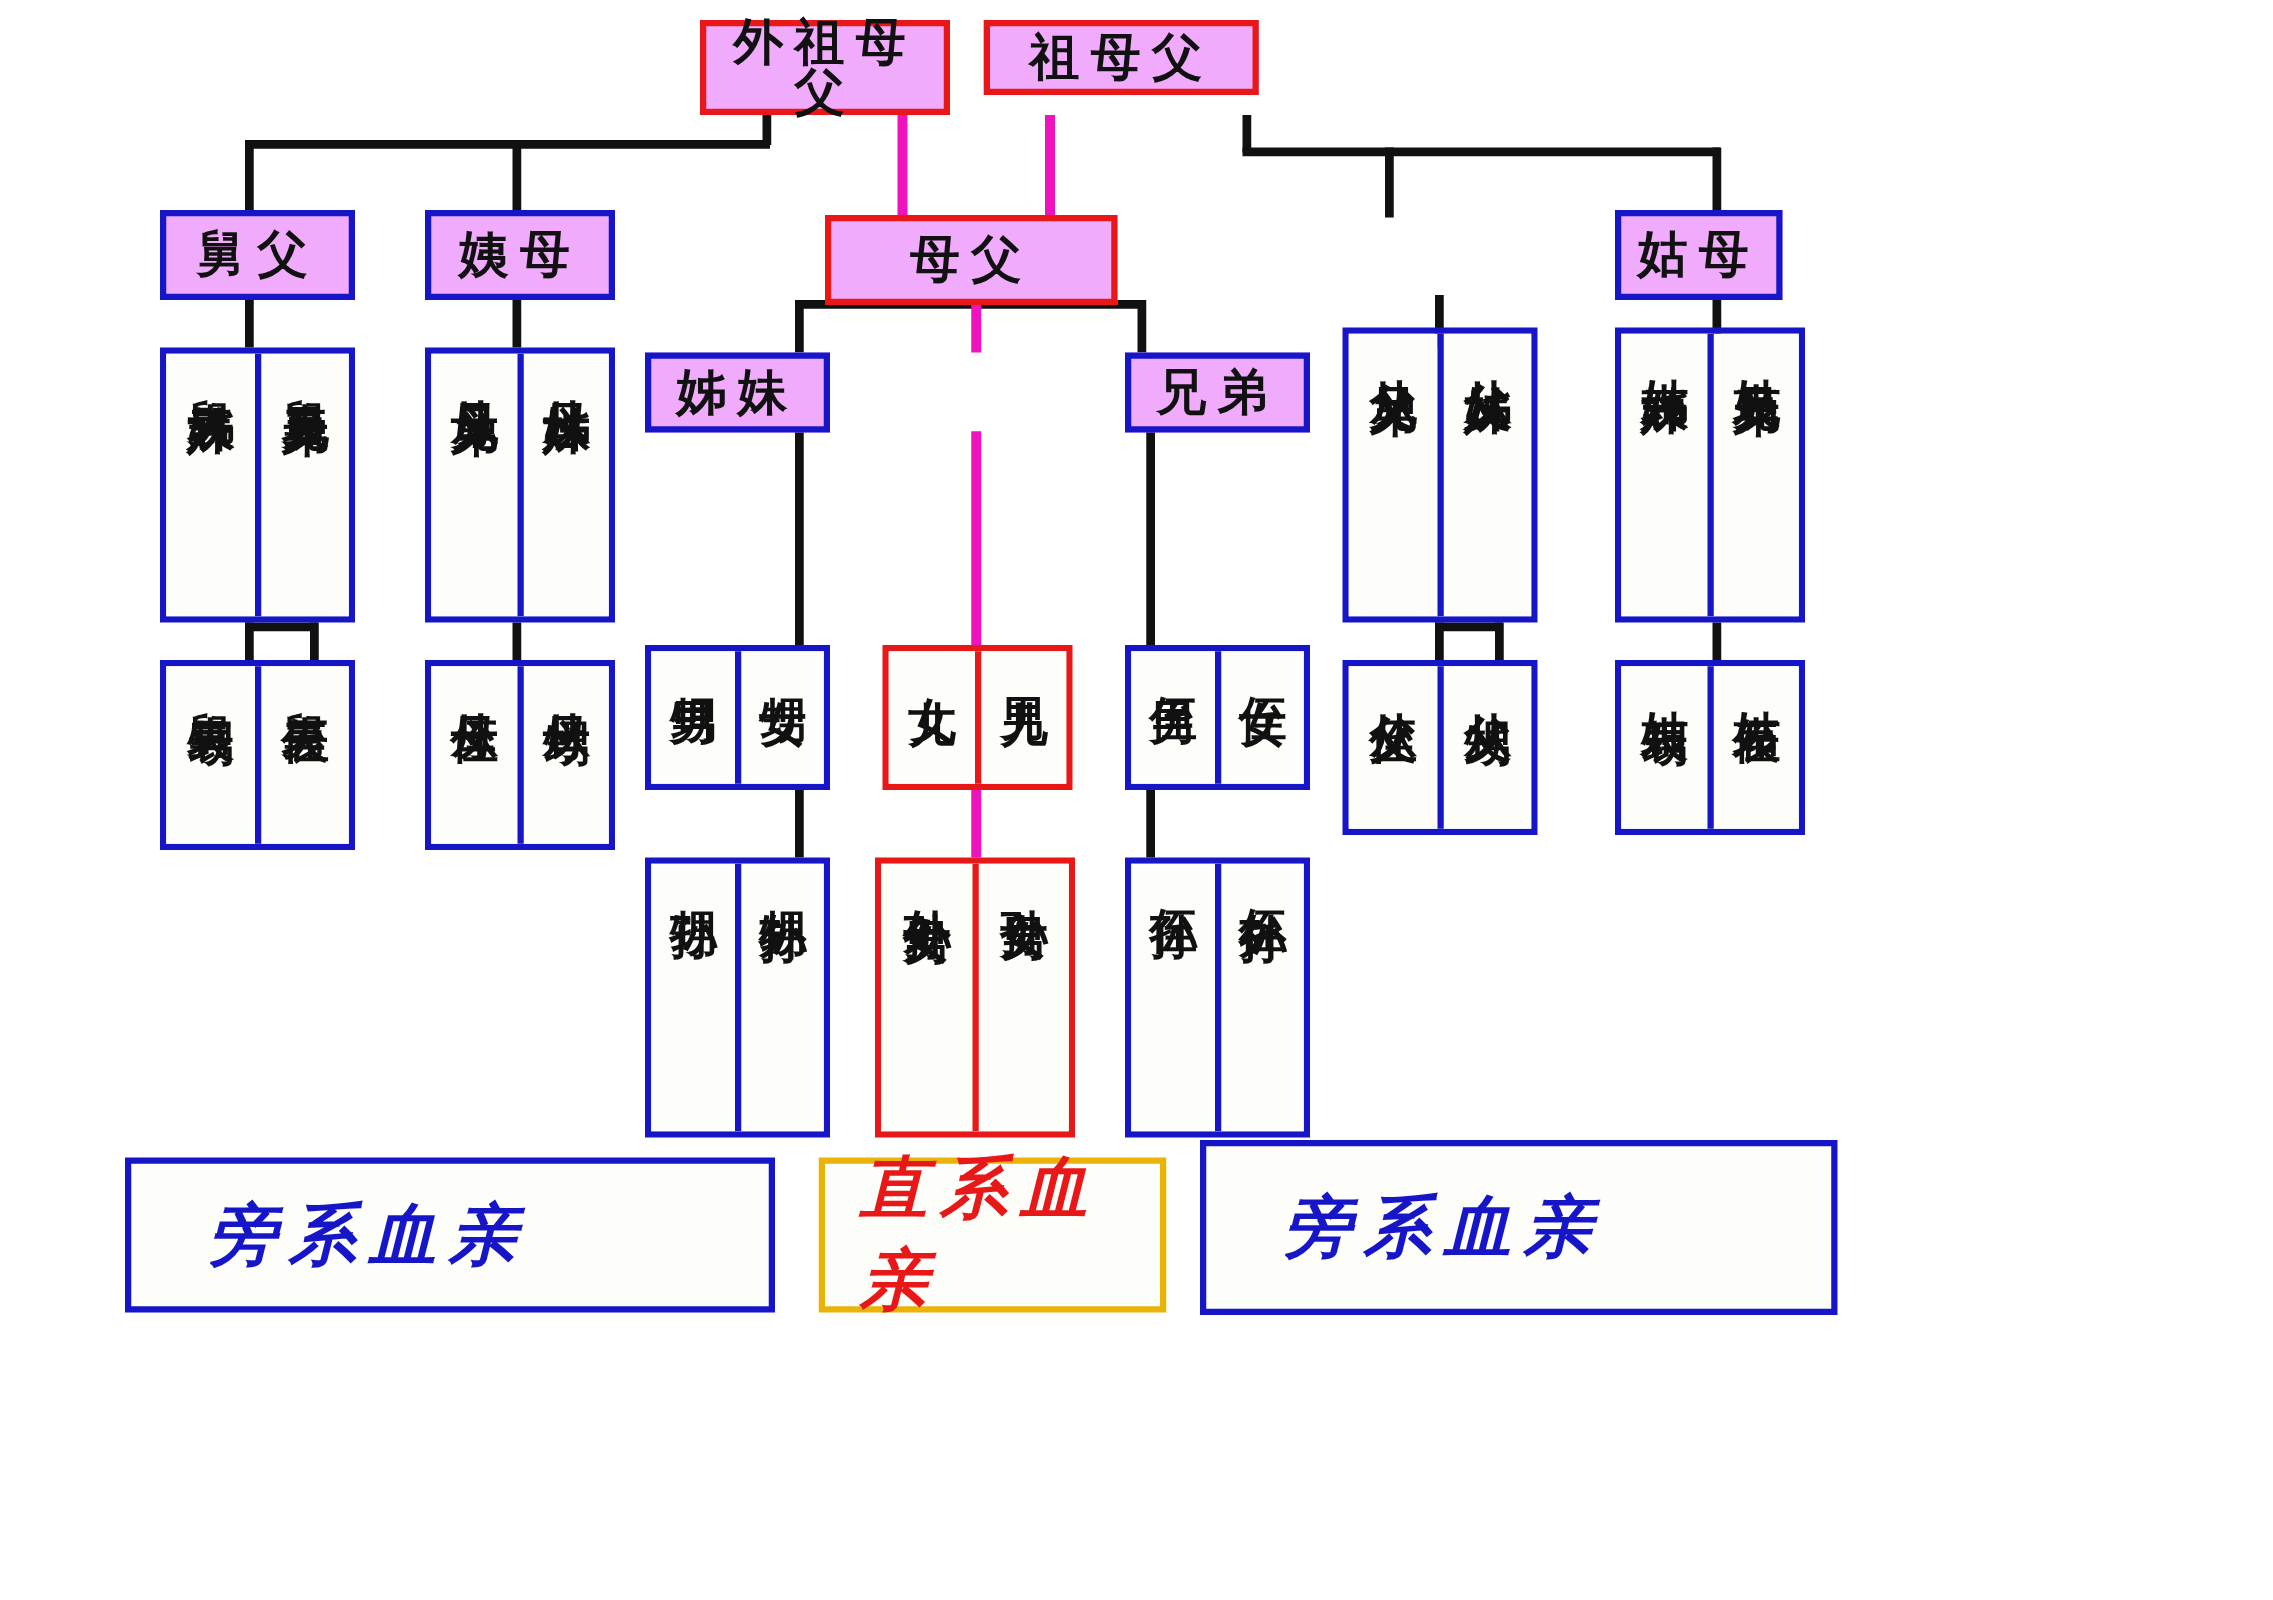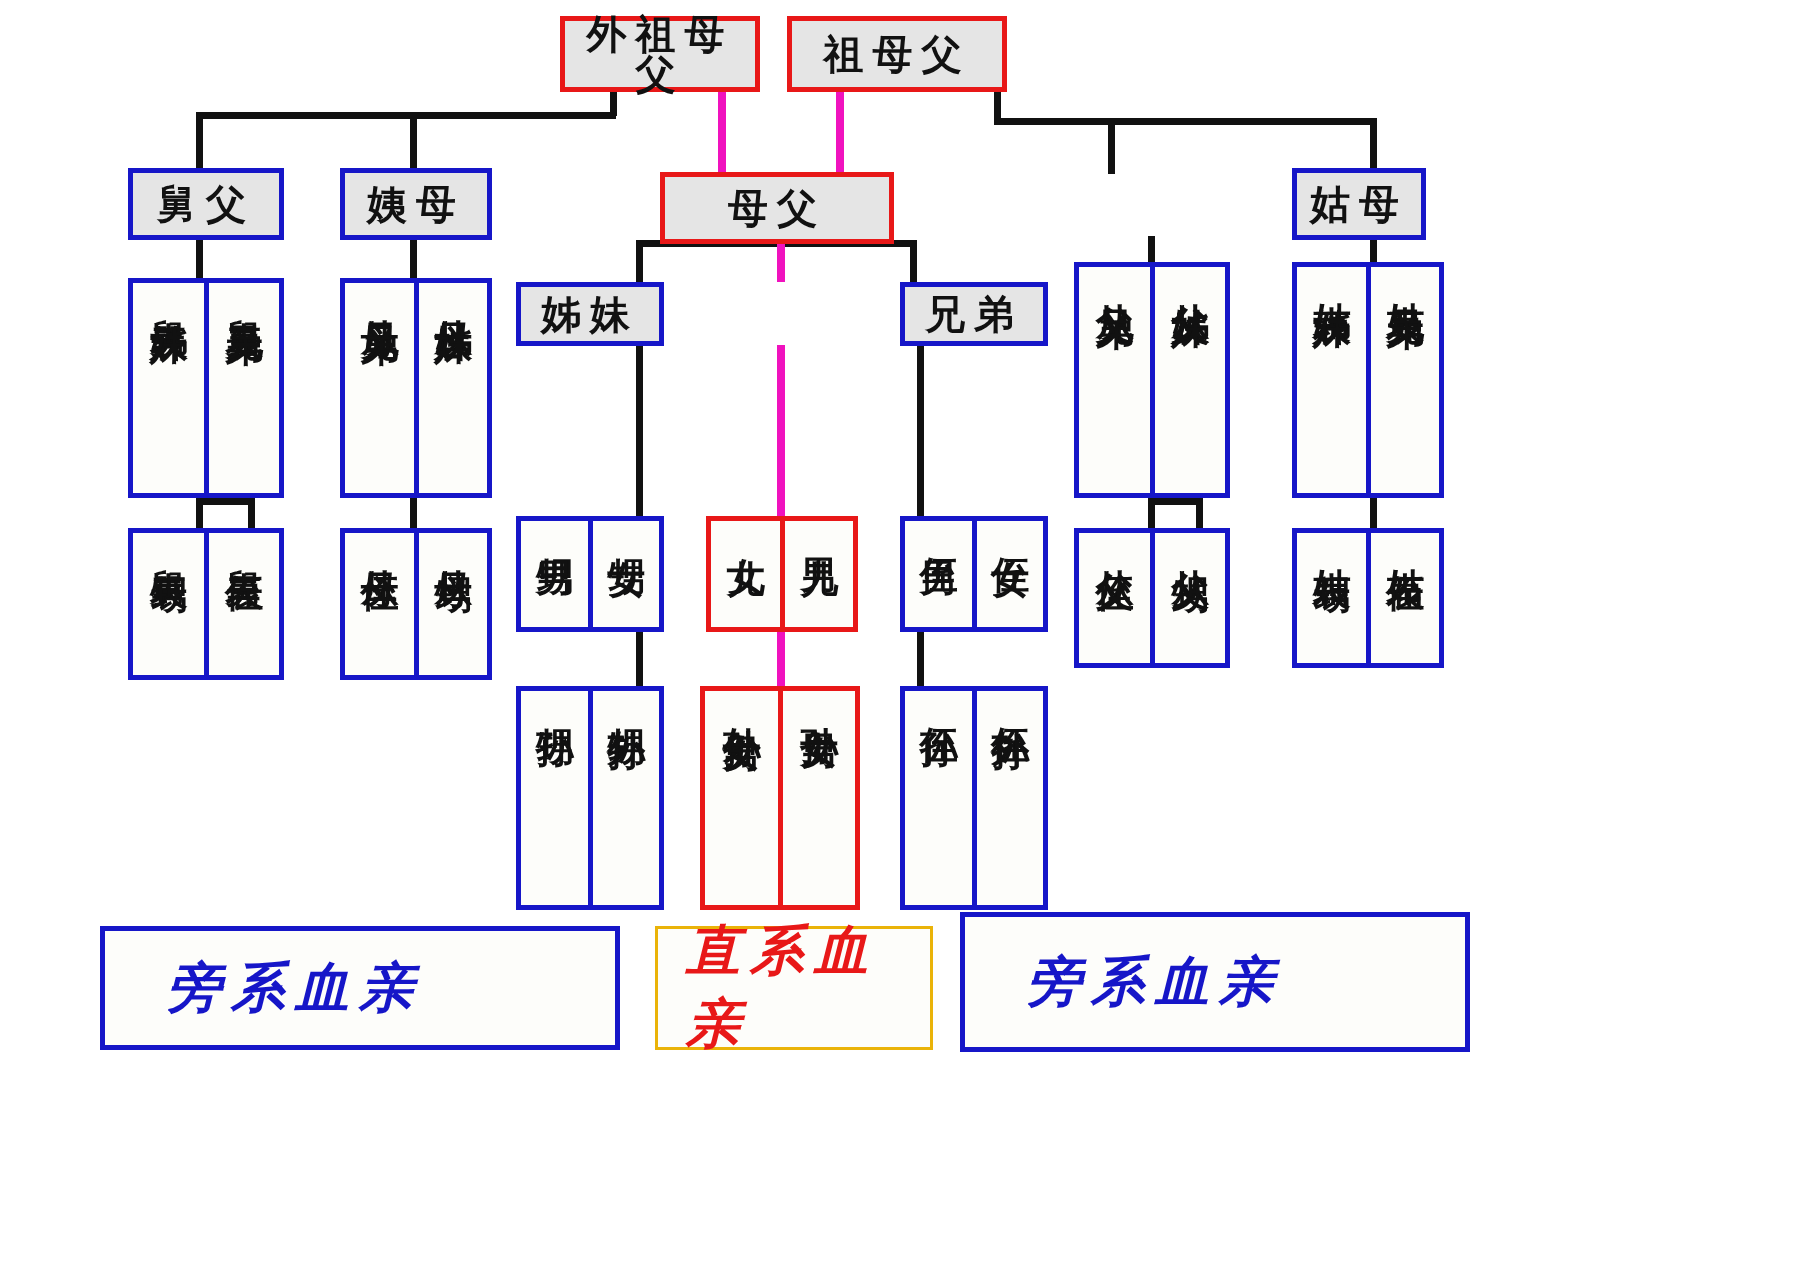--- a/index.html
+++ b/index.html
@@ -1,20 +1,20 @@
 <!DOCTYPE html>
 <html><head>
 <meta charset="utf-8">
 <style>
   html,body{margin:0;padding:0;background:#ffffff;}
   body{width:1818px;height:1280px;position:relative;overflow:hidden;
        font-family:"DejaVu Sans","Liberation Sans",sans-serif;}
   #stage{position:absolute;left:0;top:0;width:1818px;height:1280px;}
 
-  .box{position:absolute;box-sizing:border-box;background:#e5e5e5;
+  .box{position:absolute;box-sizing:border-box;background:#f0abfc;
        display:flex;align-items:center;justify-content:center;text-align:center;}
   .blue{border:5px solid #1616c8;color:#111;}
   .red {border:5px solid #e81818;color:#111;}
 
   .h-label{font-size:40px;letter-spacing:9px;line-height:1;font-weight:600;}
   .v-label{font-size:38px;line-height:1.02;font-weight:600;
            writing-mode:vertical-rl;text-orientation:upright;letter-spacing:3px;}
 
   .pair{position:absolute;box-sizing:border-box;display:flex;}
   .pair.blue{border:5px solid #1616c8;}
@@ -26,21 +26,21 @@
 
   .ln{position:absolute;background:#111;}
   .ln.pink{background:#f012be;}
   .ln.v{width:7px;}
   .ln.h{height:7px;}
   .ln.pink.v{width:8px;}
 
   .legend{position:absolute;box-sizing:border-box;background:#fdfdfa;
      display:flex;align-items:center;}
   .legend.blue{border:5px solid #1616c8;}
-  .legend.red {border:3px solid #eab308;}
+  .legend.red {border:5px solid #eab308;}
   .legend .txt{font-size:54px;font-weight:700;font-style:italic;letter-spacing:10px;
      padding-left:62px;}
   .legend.blue .txt{color:#1616c8;}
   .legend.red  .txt{color:#e81818;padding-left:28px;}
 </style>
 </head>
 <body>
 
 <div id="stage">
 
@@ -82,21 +82,21 @@
 
   <div class="ln pink v" style="left:718px;top:92px;height:86px;"></div>
   <div class="ln pink v" style="left:836px;top:92px;height:86px;"></div>
   <div class="ln pink v" style="left:777px;top:236px;height:46px;"></div>
   <div class="ln pink v" style="left:777px;top:345px;height:172px;"></div>
   <div class="ln pink v" style="left:777px;top:630px;height:56px;"></div>
 
   <div class="box red" style="left:560px;top:16px;width:200px;height:76px;">
     <span class="h-label">外祖母父</span>
   </div>
-  <div class="box red" style="left:787px;top:16px;width:220px;height:76px;">
+  <div class="box red" style="left:787px;top:16px;width:220px;height:60px;">
     <span class="h-label">祖母父</span>
   </div>
 
   <div class="box blue" style="left:128px;top:168px;width:156px;height:72px;">
     <span class="h-label">舅父</span>
   </div>
   <div class="box blue" style="left:340px;top:168px;width:152px;height:72px;">
     <span class="h-label">姨母</span>
   </div>
   <div class="box red" style="left:660px;top:172px;width:234px;height:72px;">

